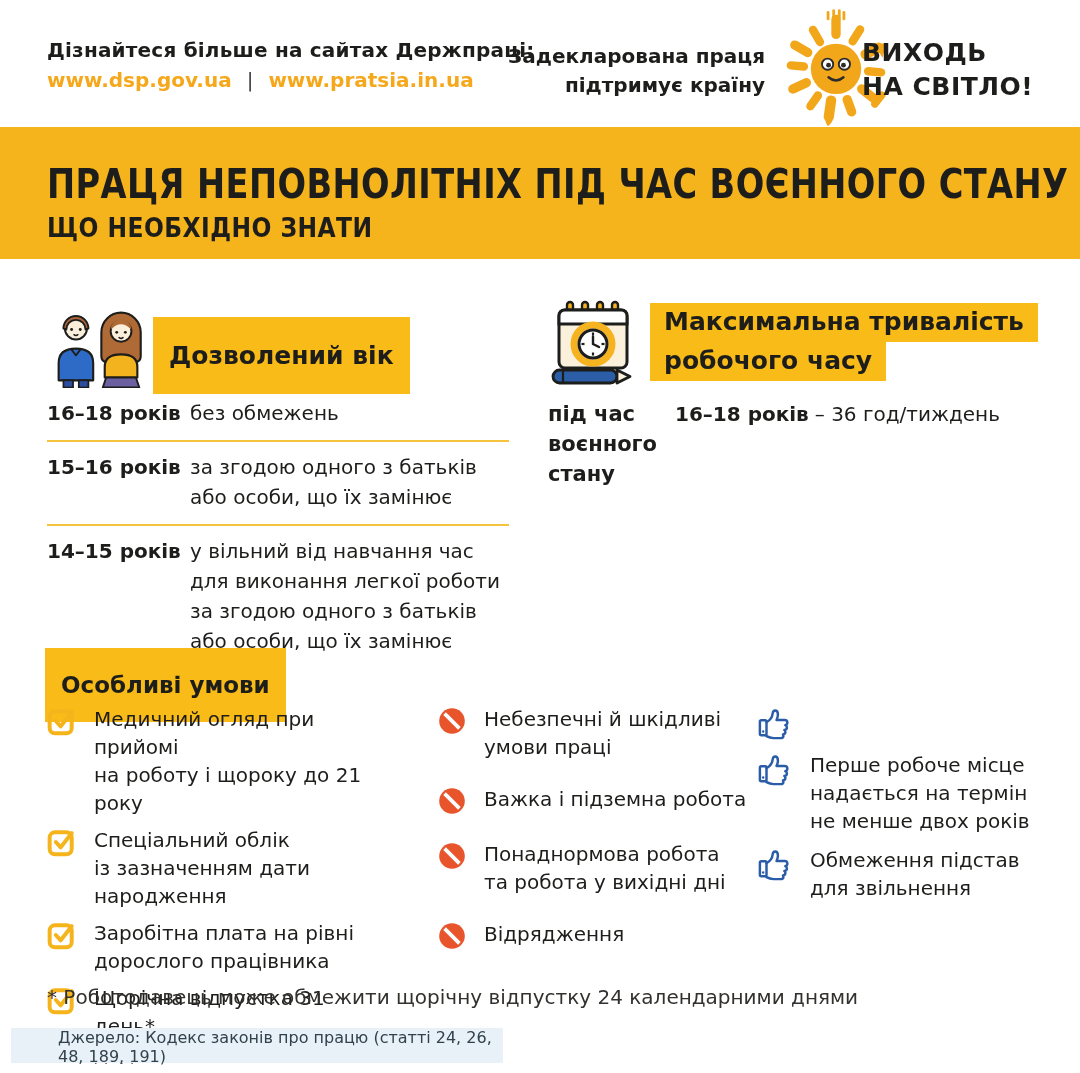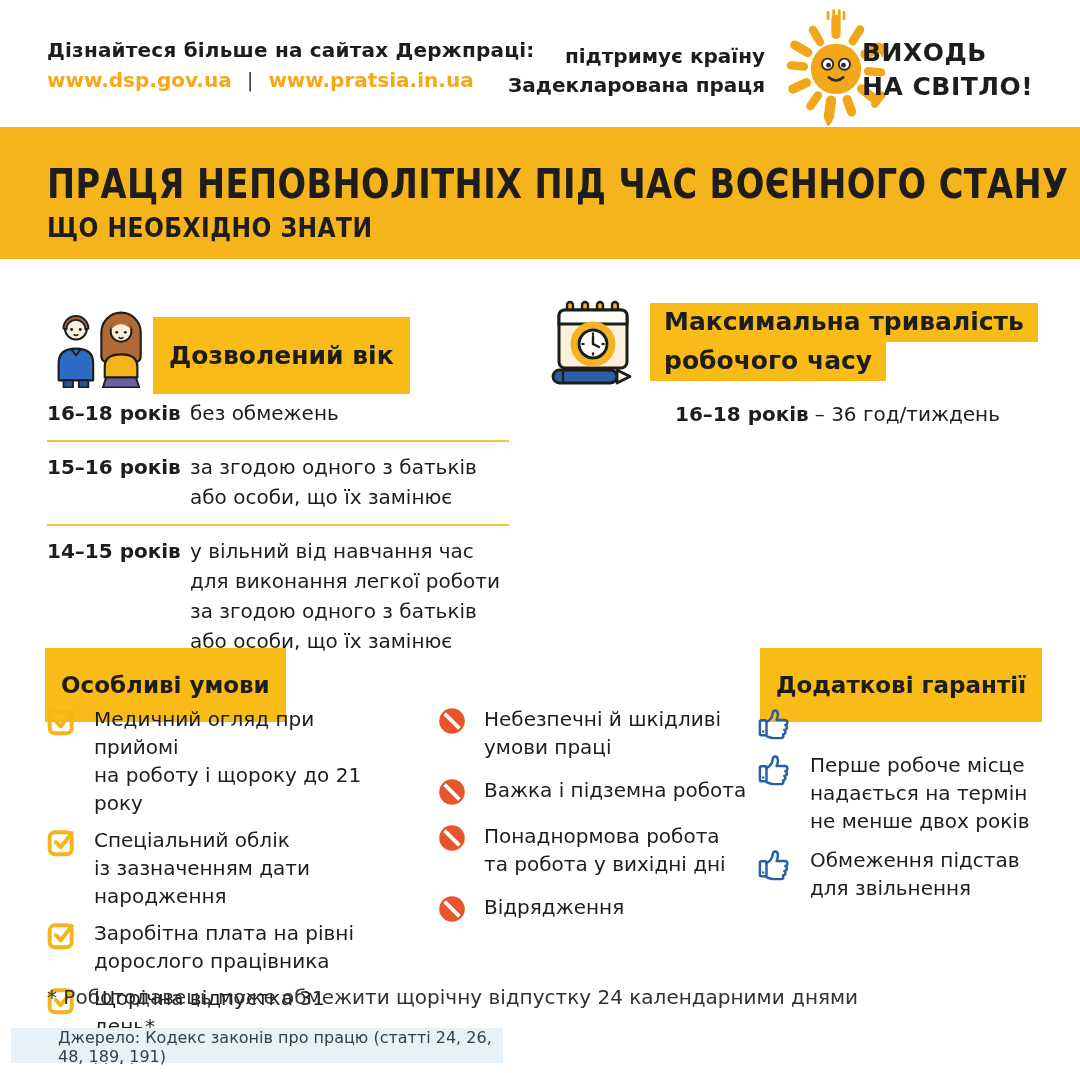--- a/index.html
+++ b/index.html
@@ -61,21 +61,21 @@
   .hours-items{position:absolute;left:675px;top:399px;width:390px;display:flex;flex-direction:column;gap:7px;}
   .hours-item{font-size:20px;line-height:30px;}
   .hours-item b{font-weight:700;}
   .rest{margin-left:6px;}
   
   .chip-row-1{position:absolute;left:45px;top:648px;}
   .chip-row-2{position:absolute;left:433px;top:648px;}
   .chip-row-3{position:absolute;left:760px;top:648px;}
   .col-list{position:absolute;display:flex;flex-direction:column;}
   .col-1{left:47px;top:705px;width:350px;gap:9px;}
-  .col-2{left:437px;top:705px;width:310px;gap:15px;}
+  .col-2{left:437px;top:705px;width:310px;gap:24px;}
   .col-3{left:757px;top:705px;width:300px;gap:11px;}
   .list-item{display:flex;gap:17px;align-items:flex-start;}
   .list-item .li-icon{flex:0 0 auto;margin-top:1px;}
   .li-text{font-size:20px;line-height:28px;}
   
   .footnote{position:absolute;left:47px;top:985px;font-size:20px;color:#33312e;}
   .source-band{position:absolute;left:11px;top:1028px;width:492px;height:35px;
     background:var(--source-band-blue);display:flex;}
   .source-text{margin-left:47px;font-size:16px;color:#32414b;}
 </style>
@@ -87,22 +87,22 @@
   <div class="top-left">
     <div class="more-info">Дізнайтеся більше на сайтах Держпраці:</div>
     <div class="links">
       <span class="link">www.dsp.gov.ua</span>
       <span class="sep">|</span>
       <span class="link">www.pratsia.in.ua</span>
     </div>
   </div>
 
   <div class="tagline">
+    <div>Задекларована праця</div>
     <div>підтримує країну</div>
-    <div>Задекларована праця</div>
   </div>
 
   <svg class="sun" width="112" height="118" viewBox="0 0 120 120">
     <g fill="var(--sun-orange)">
 
       <rect x="55" y="4" width="10" height="26" rx="5" transform="rotate(0 60 62)"></rect>
       <rect x="55" y="8" width="9" height="24" rx="4.5" transform="rotate(32 60 62)"></rect>
       <rect x="55" y="6" width="11" height="26" rx="5" transform="rotate(63 60 62)"></rect>
       <rect x="55" y="9" width="9" height="23" rx="4.5" transform="rotate(95 60 62)"></rect>
       <rect x="55" y="5" width="10" height="27" rx="5" transform="rotate(128 60 62)"></rect>
@@ -209,32 +209,32 @@
     <rect x="10" y="80" width="64" height="13" rx="6.5" fill="#2B5EA7" stroke="#1d1d1b" stroke-width="2.8"></rect>
     <path d="M74 80 l13 6.5 l-13 6.5 z" fill="#FBF0DC" stroke="#1d1d1b" stroke-width="2.8" stroke-linejoin="round"></path>
     <line x1="20" y1="80" x2="20" y2="93" stroke="#1d1d1b" stroke-width="2.2"></line>
   </svg>
 
   <div class="hours-chip chip-stack">
     <span class="chip">Максимальна тривалість</span>
     <span class="chip">робочого часу</span>
   </div>
 
+  <div class="hours-condition pre">під час
+воєнного
+стану</div>
 
   <div class="hours-items">
     <div class="hours-item">
       <b>16–18 років</b><span class="rest pre">– 36 год/тиждень</span>
     </div>
   </div>
 
   <div class="chip-row-1">
     <span class="chip chip-sm">Особливі умови</span>
-  </div>
-  <div class="chip-row-3">
-    <span class="chip chip-sm">Додаткові гарантії</span>
   </div>
 
   <div class="col-list col-1">
     <div class="list-item">
       <svg class="li-icon" width="30" height="30" viewBox="0 0 34 34">
           <rect x="3" y="6" width="25" height="25" rx="6" fill="none" stroke="var(--check-yellow)" stroke-width="4.5"></rect>
           <polyline points="10,17 15.5,23 28,7" fill="none" stroke="var(--check-yellow)" stroke-width="4.5" stroke-linecap="round" stroke-linejoin="round"></polyline>
         </svg>
       <div class="li-text pre">Медичний огляд при прийомі
 на роботу і щороку до 21 року</div>

